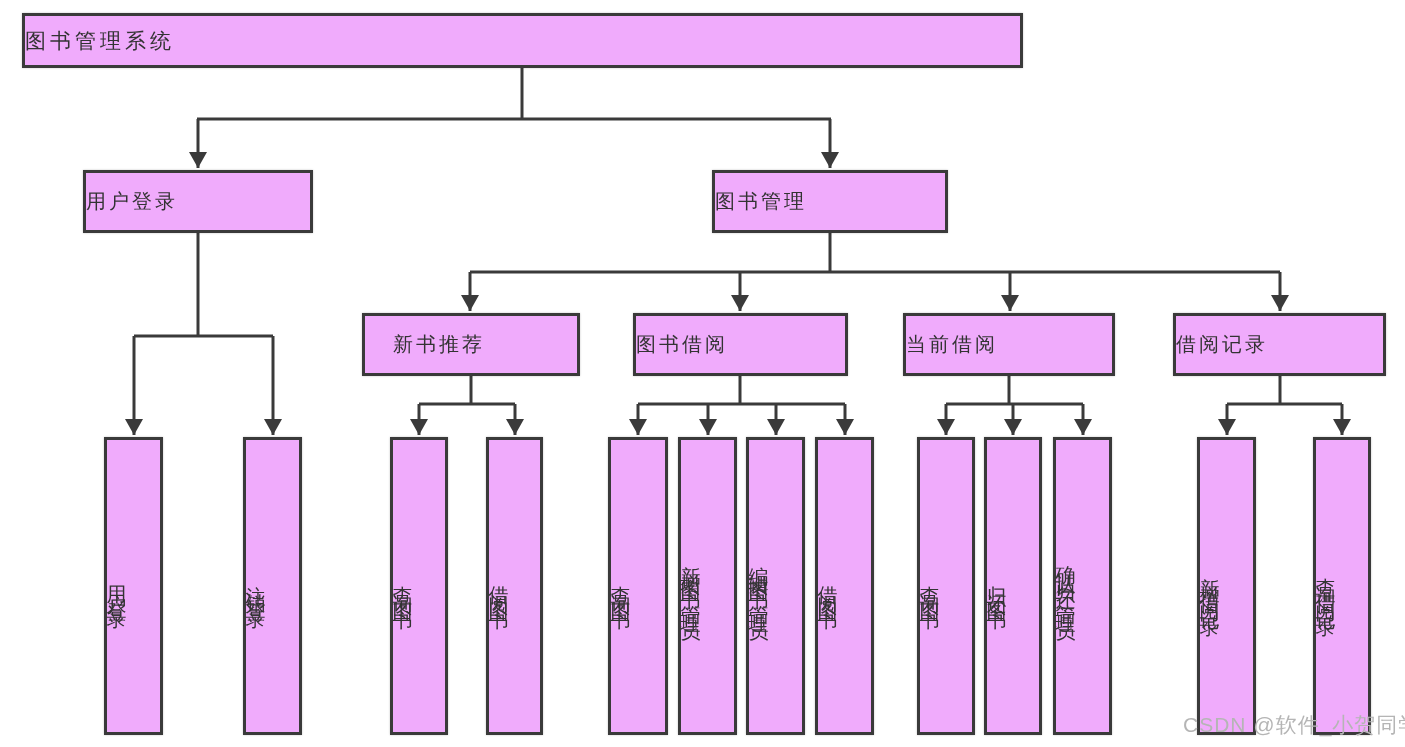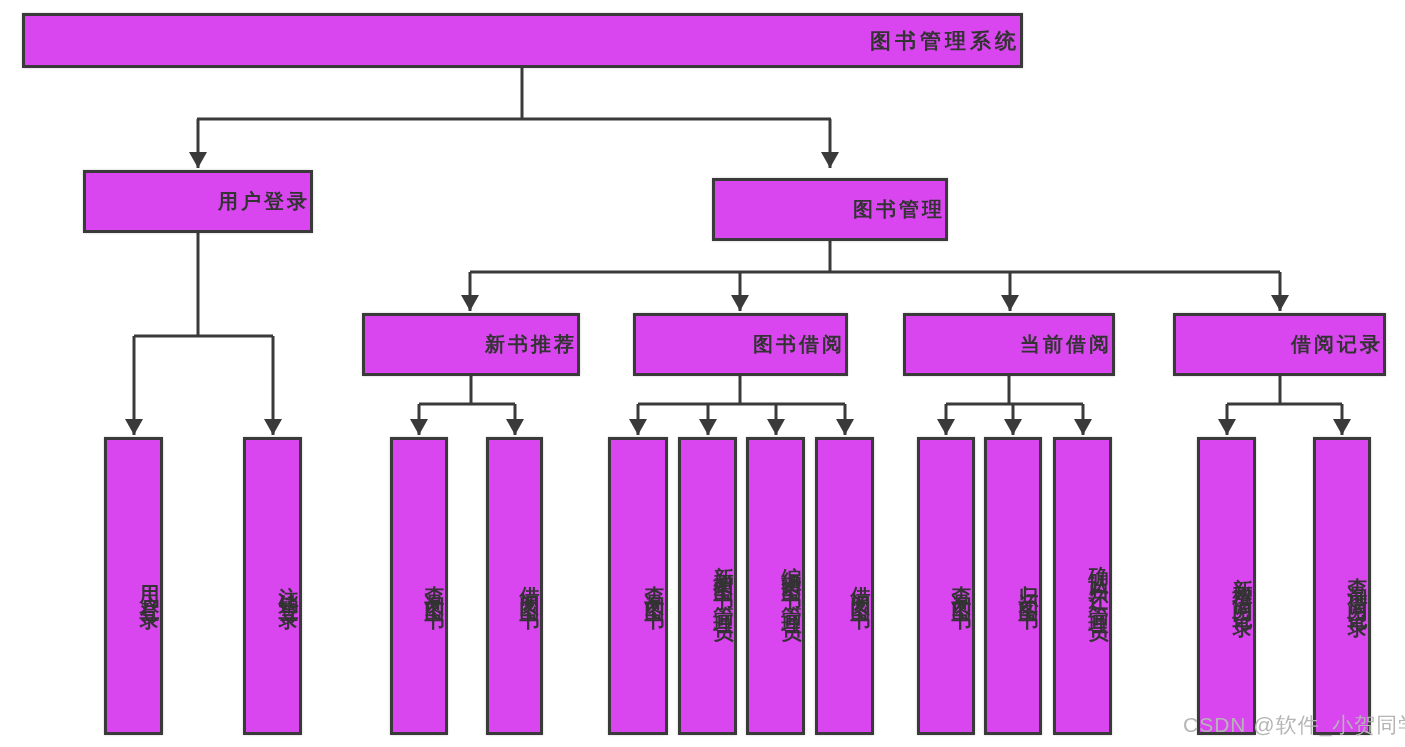--- a/index.html
+++ b/index.html
@@ -13,29 +13,28 @@
   }
   svg.connectors {
     position: absolute;
     left: 0; top: 0;
     width: 1405px; height: 747px;
     z-index: 1;
   }
   .node {
     position: absolute;
     box-sizing: border-box;
-    background: #d946ef;
+    background: #f0abfc;
     border: 3px solid #3a3a3a;
     display: flex;
     align-items: center;
-    justify-content: flex-end;
+    justify-content: flex-start;
     color: #333333;
     z-index: 2;
     box-shadow: 0 0 2px rgba(0,0,0,0.22);
-    font-weight: bold;
   }
   .node.h span {
     font-size: 20px;
     letter-spacing: 3px;
     white-space: nowrap;
   }
   .node.root span { font-size: 21px; letter-spacing: 4px; }
   .node.v span {
     writing-mode: vertical-rl;
     text-orientation: mixed;
@@ -109,25 +108,25 @@
     </g>
   </svg>
 
   <div class="node h root" style="left:22px; top:13px; width:1001px; height:55px;">
     <span>图书管理系统</span>
   </div>
 
   <div class="node h" style="left:83px; top:170px; width:230px; height:63px;">
     <span>用户登录</span>
   </div>
-  <div class="node h" style="left:712px; top:178px; width:236px; height:63px;">
+  <div class="node h" style="left:712px; top:170px; width:236px; height:63px;">
     <span>图书管理</span>
   </div>
 
-  <div class="node h" style="left:362px; top:313px; width:218px; height:63px;">
+  <div class="node h" style="left:362px; top:313px; width:218px; height:63px;padding-left:28px;">
     <span>新书推荐</span>
   </div>
   <div class="node h" style="left:903px; top:313px; width:212px; height:63px;">
     <span>当前借阅</span>
   </div>
   <div class="node h" style="left:633px; top:313px; width:215px; height:63px;">
     <span>图书借阅</span>
   </div>
   <div class="node h" style="left:1173px; top:313px; width:213px; height:63px;">
     <span>借阅记录</span>

